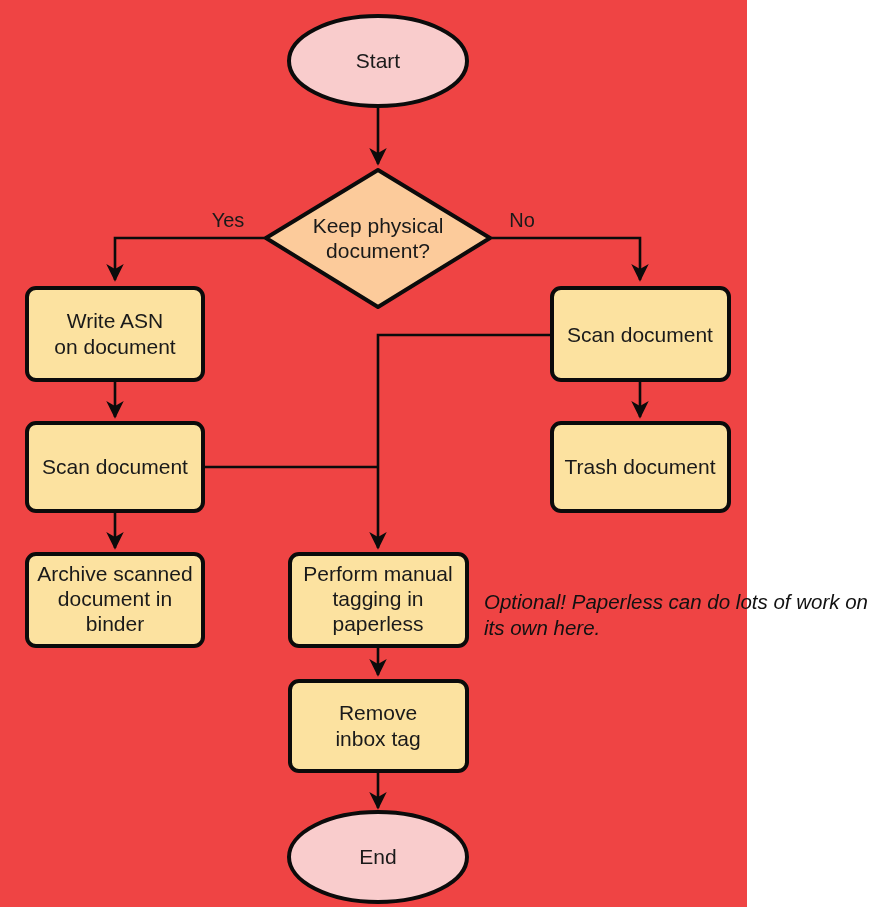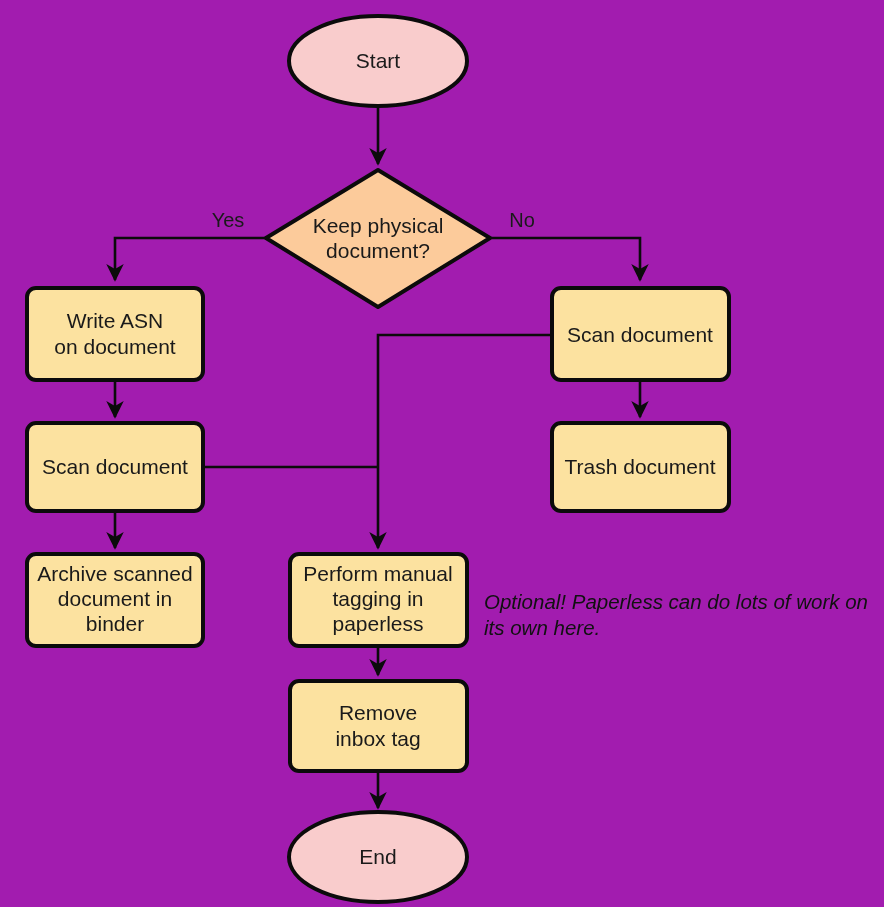--- a/index.html
+++ b/index.html
@@ -8,23 +8,23 @@
     background: #ffffff;
   }
   body {
     width: 888px;
     height: 907px;
     font-family: "Liberation Sans", sans-serif;
     overflow: hidden;
   }
   #flowchart-root {
     position: relative;
-    width: 884px;
+    width: 747px;
     height: 907px;
-    background: #a21caf;
+    background: #ef4444;
   }
   svg.diagram {
     display: block;
     width: 888px;
     height: 907px;
   }
   .node-shape {
     stroke: #0b0b0b;
     stroke-width: 4;
     stroke-linejoin: round;

